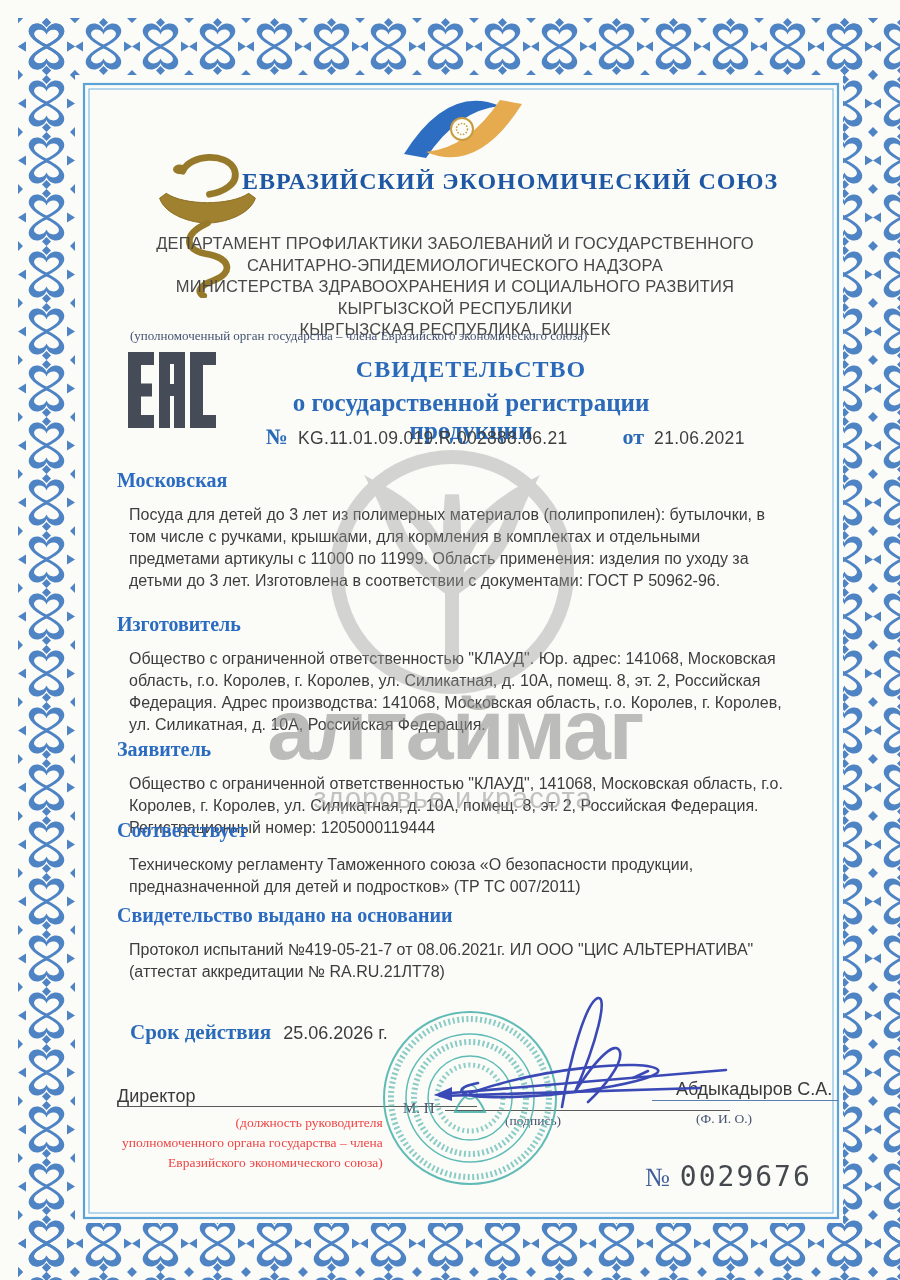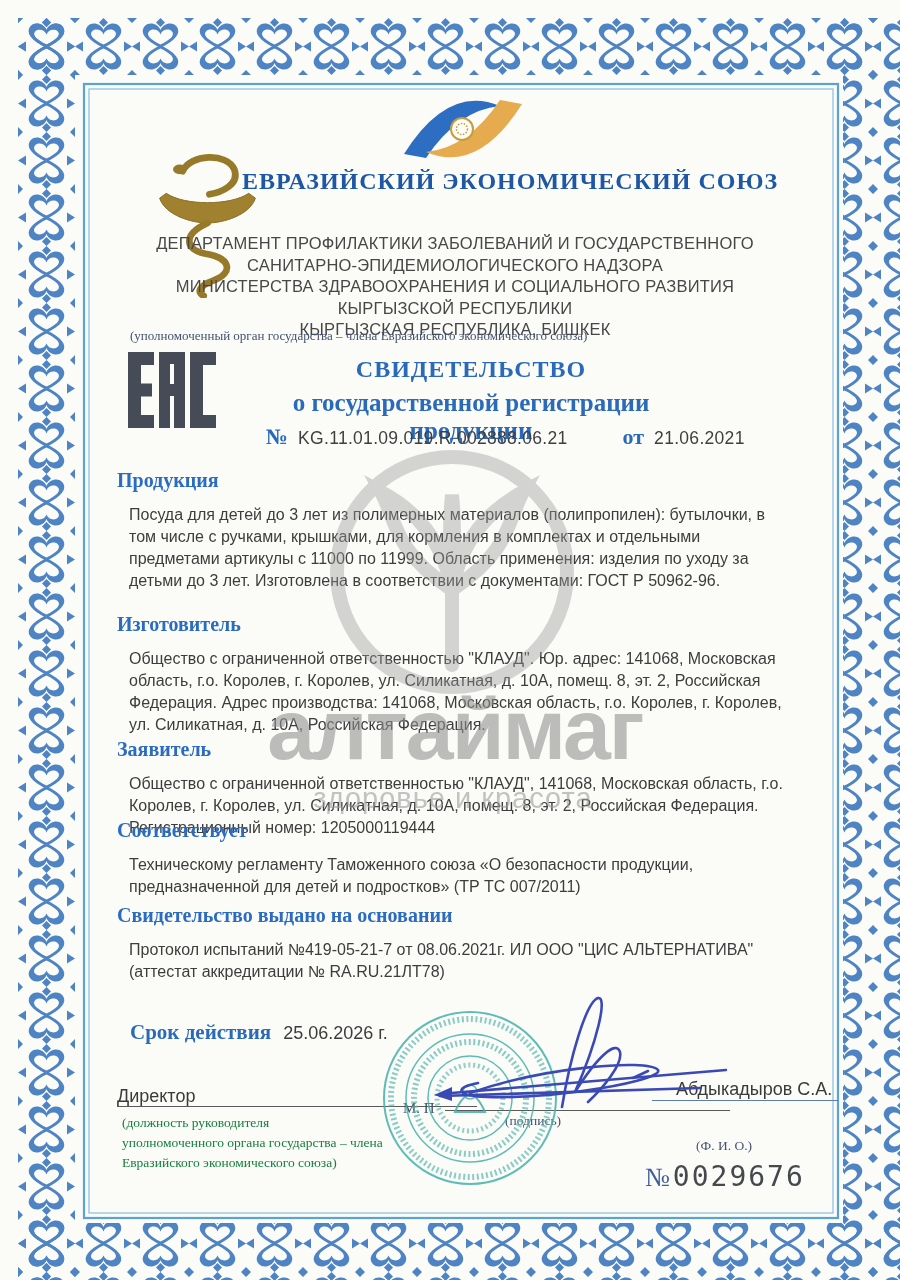--- a/index.html
+++ b/index.html
@@ -41,32 +41,32 @@
   }
   .section p{margin:12px;font-size:16px;line-height:22px;color:#3d3d3d;}
 
   .validity{left:130px;top:1020px;display:flex;align-items:baseline;}
   .validity .lbl{font-family:"Liberation Serif", serif;font-weight:bold;font-size:21px;color:#2a6ab8;}
   .validity .val{font-size:18px;color:#3c3c3c;margin-left:12px;}
 
   .director{left:117px;top:1086px;font-size:18px;color:#3a3a3a;}
   .dir-line{left:117px;top:1106px;width:360px;border-top:1.4px solid #5a5a5a;}
   .dir-notes{left:122px;top:1113px;font-family:"Liberation Serif", serif;
-    font-size:13.5px;line-height:20px;color:#15803d;}
+    font-size:13.5px;line-height:20px;color:#ef4444;text-align:right;}
   .mp{left:403px;top:1100px;font-family:"Liberation Serif", serif;font-size:15px;color:#44506b;}
   .sig-line{left:445px;top:1110px;width:285px;border-top:1.3px solid #5a5a5a;}
   .sig-caption{left:505px;top:1113px;font-family:"Liberation Serif", serif;font-size:13.5px;color:#46546f;}
   .fio-name{left:676px;top:1079px;font-size:18px;color:#3a3a3a;}
   .fio-line{left:652px;top:1100px;width:186px;border-top:1.3px solid #5a7db0;}
-  .fio-caption{left:696px;top:1111px;font-family:"Liberation Serif", serif;font-size:13.5px;color:#46546f;margin-top:27px;}
+  .fio-caption{left:696px;top:1111px;font-family:"Liberation Serif", serif;font-size:13.5px;color:#46546f;}
 
   .serial{left:645px;top:1160px;display:flex;align-items:baseline;}
   .serial .lbl{font-family:"Liberation Serif", serif;font-size:26px;color:#3e5c99;}
   .serial .val{font-family:"DejaVu Sans Mono", monospace;font-size:28px;color:#45494e;
-    letter-spacing:2px;margin-left:3px;}
+    letter-spacing:2px;margin-left:10px;}
 
   .inklayer{position:absolute;left:0;top:0;z-index:15;}
   .watermark{position:absolute;left:3px;top:0;width:712px;height:1280px;z-index:30;pointer-events:none;}
   .wm-brand{
     left:212px;top:686px;width:480px;text-align:center;
     font-size:86px;font-weight:bold;letter-spacing:-2px;line-height:1;
     color:#8f8f8f;opacity:.58;
   }
   .wm-tagline{
     left:240px;top:782px;width:420px;text-align:center;
@@ -154,21 +154,21 @@
     </div>
 
     <div class="abs numrow">
       <span class="lbl">№</span>
       <span class="val">KG.11.01.09.019.R.002888.06.21</span>
       <span class="lbl from">от</span>
       <span class="val">21.06.2021</span>
     </div>
 
     <div class="abs section" style="top:469px;">
-      <h3>Продукция</h3>
+      <h3>Московская</h3>
       <p>Посуда для детей до 3 лет из полимерных материалов (полипропилен): бутылочки, в том числе с ручками, крышками, для кормления в комплектах и отдельными предметами артикулы с 11000 по 11999. Область применения: изделия по уходу за детьми до 3 лет. Изготовлена в соответствии с документами: ГОСТ Р 50962-96.</p>
     </div>
 
     <div class="abs section" style="top:613px;">
       <h3>Изготовитель</h3>
       <p>Общество с ограниченной ответственностью "КЛАУД". Юр. адрес: 141068, Московская область, г.о. Королев, г. Королев, ул. Силикатная, д. 10А, помещ. 8, эт. 2, Российская Федерация. Адрес производства: 141068, Московская область, г.о. Королев, г. Королев, ул. Силикатная, д. 10А, Российская Федерация.</p>
     </div>
 
     <div class="abs section" style="top:738px;">
       <h3>Заявитель</h3>

